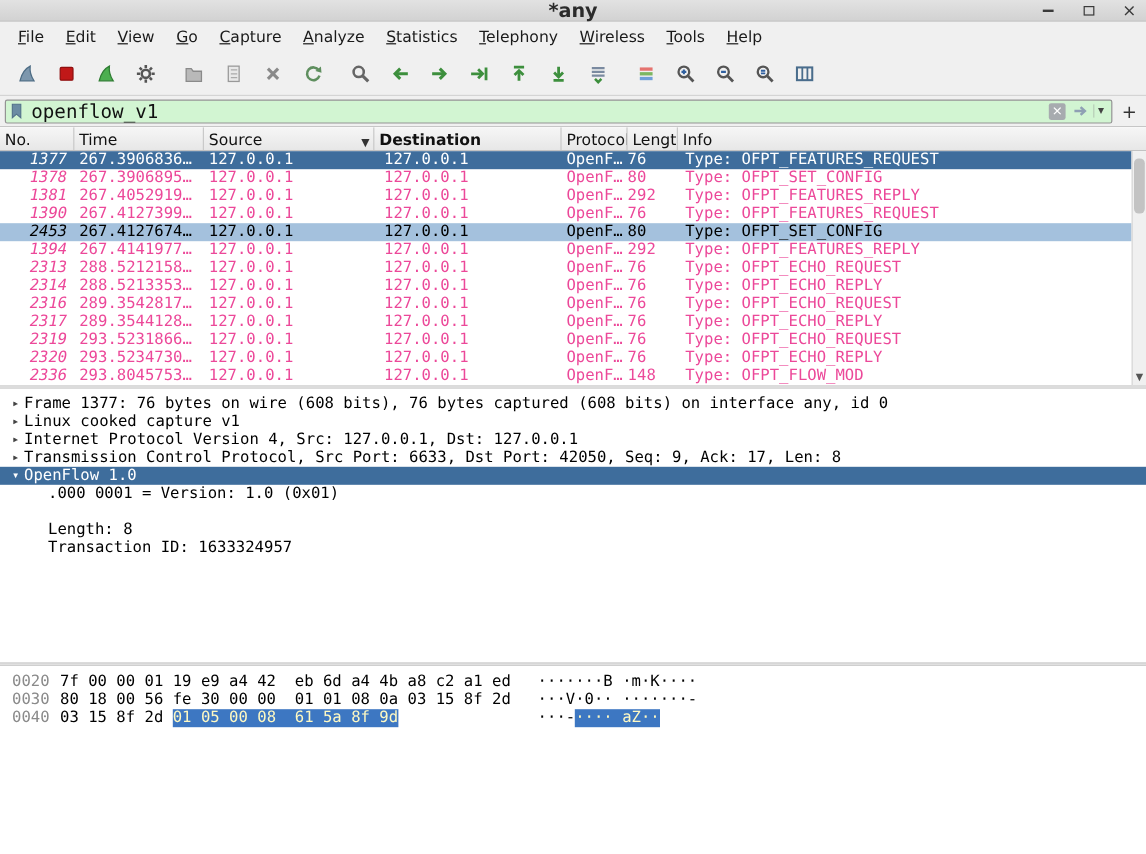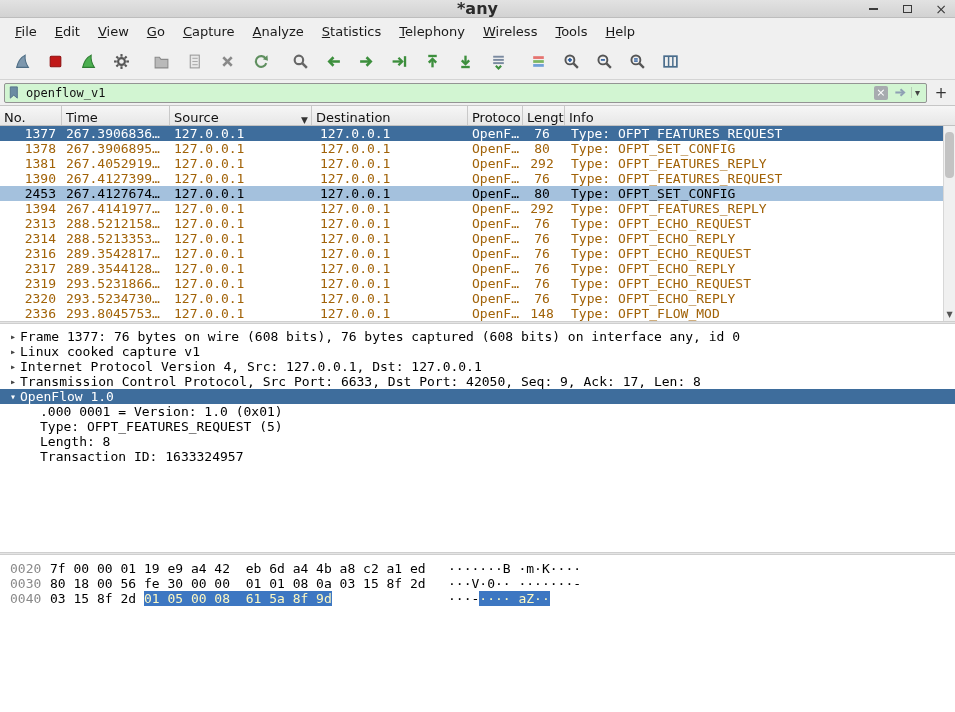--- a/index.html
+++ b/index.html
@@ -46,21 +46,21 @@
 
   
   .filterbar {
     height:26px; flex:0 0 26px; background:#f0f0f0; border-bottom:1px solid #c6c6c6;
     display:flex; align-items:center; padding:2px 4px 2px 4px; gap:4px;
   }
   .filter-field {
     flex:1; height:20px; background:#d2f5d2; border:1px solid #949494; border-radius:2px;
     display:flex; align-items:center; padding:0 3px 0 2px;
   }
-  .f-text { flex:1; font-family:"DejaVu Sans Mono", monospace; font-size:12px; color:#111; padding-left:4px; }
+  .f-text { flex:1; font-family:"DejaVu Sans Mono", monospace; font-size:16px; color:#111; padding-left:4px; }
   .f-clear {
     width:14px; height:14px; background:#a7abaf; border-radius:2px; color:#fff;
     font-size:11px; line-height:14px; text-align:center; margin-right:5px;
   }
   .f-apply { display:flex; align-items:center; margin-right:3px; }
   .f-drop { font-size:10px; color:#444; padding:0 3px; border-left:1px solid #b7ccb7; }
   .f-plus {
     width:20px; height:20px; text-align:center; line-height:18px; font-size:15px; color:#333;
     border:1px solid transparent;
   }
@@ -68,35 +68,35 @@
   
   .packet-list { position:relative; height:215px; flex:0 0 215px; background:#ffffff; overflow:hidden; }
   .pl-header {
     display:flex; height:20px; background:linear-gradient(#f6f6f6,#e7e7e7);
     border-bottom:1px solid #c2c2c2; font-size:13px; color:#111;
   }
   .hcell { border-right:1px solid #c9c9c9; padding:1px 0 0 4px; overflow:hidden; white-space:nowrap; display:flex; align-items:flex-end; }
   .hc-no { width:62px; }
   .hc-time { width:108px; }
   .hc-source { width:142px; }
-  .hc-dest { width:156px; }
+  .hc-dest { width:156px;font-weight:bold; }
   .hc-proto { width:55px; }
   .hc-len { width:42px; }
   .hc-info { flex:1; border-right:none; }
   .sort-arrow { margin-left:auto; font-size:9px; color:#333; padding-right:3px; }
 
   .pl-body { position:absolute; top:20px; left:0; right:12px; bottom:0; }
-  .prow { display:flex; height:15px; line-height:15px; font-family:"DejaVu Sans Mono", monospace; font-size:13px; color:#a16207; white-space:nowrap; }
+  .prow { display:flex; height:15px; line-height:15px; font-family:"DejaVu Sans Mono", monospace; font-size:13px; color:#ec4899; white-space:nowrap; }
   .pcell { overflow:hidden; }
-  .c-no { width:62px; text-align:right; padding-right:6px; }
+  .c-no { width:62px; text-align:right; padding-right:6px;font-style:italic; }
   .c-time { width:108px; padding-left:4px; }
   .c-source { width:142px; padding-left:4px; }
   .c-dest { width:156px; padding-left:8px; }
   .c-proto { width:55px; padding-left:4px; }
-  .c-len { width:42px; text-align:center; padding-right:4px; }
+  .c-len { width:42px; text-align:left; padding-right:4px; }
   .c-info { flex:1; padding-left:6px; }
   .prow.selected { background:#3e6d9c; color:#ffffff; }
   .prow.related { background:#a4c1dd; color:#000; }
 
   .pl-scrollbar {
     position:absolute; top:20px; right:0; bottom:0; width:12px;
     background:#f0f0f0; border-left:1px solid #d7d7d7;
   }
   .sb-thumb { position:absolute; top:6px; left:1px; width:9px; height:46px; background:#c3c3c3; border-radius:4px; }
   .sb-down { position:absolute; bottom:0; left:0; width:11px; height:13px; font-size:8px; color:#555; text-align:center; line-height:13px; }
@@ -492,21 +492,21 @@
 
   <div class="splitter"></div>
 
   <div class="detail-pane">
       <div class="dline"><span class="expander">▸</span><span class="dtext">Frame 1377: 76 bytes on wire (608 bits), 76 bytes captured (608 bits) on interface any, id 0</span></div>
       <div class="dline"><span class="expander">▸</span><span class="dtext">Linux cooked capture v1</span></div>
       <div class="dline"><span class="expander">▸</span><span class="dtext">Internet Protocol Version 4, Src: 127.0.0.1, Dst: 127.0.0.1</span></div>
       <div class="dline"><span class="expander">▸</span><span class="dtext">Transmission Control Protocol, Src Port: 6633, Dst Port: 42050, Seq: 9, Ack: 17, Len: 8</span></div>
       <div class="dline dselected"><span class="expander">▾</span><span class="dtext">OpenFlow 1.0</span></div>
       <div class="dline"><span class="expander"></span><span class="dtext indent">.000 0001 = Version: 1.0 (0x01)</span></div>
-      <div class="dline"><span class="expander"></span><span class="dtext indent">Type: OFPT_FEATURES_REQUEST (5)</span></div>
+      <div class="dline"><span class="expander"></span></div>
       <div class="dline"><span class="expander"></span><span class="dtext indent">Length: 8</span></div>
       <div class="dline"><span class="expander"></span><span class="dtext indent">Transaction ID: 1633324957</span></div>
     </div>
 
   <div class="splitter"></div>
 
   <div class="hex-pane">
       <div class="hex-row"><span class="hx-offset">0020</span><span class="hx-bytes">7f 00 00 01 19 e9 a4 42  eb 6d a4 4b a8 c2 a1 ed</span><span class="hx-ascii">·······B ·m·K····</span></div>
       <div class="hex-row"><span class="hx-offset">0030</span><span class="hx-bytes">80 18 00 56 fe 30 00 00  01 01 08 0a 03 15 8f 2d</span><span class="hx-ascii">···V·0·· ·······-</span></div>
       <div class="hex-row"><span class="hx-offset">0040</span><span class="hx-bytes">03 15 8f 2d <span class="hx-sel">01 05 00 08  61 5a 8f 9d</span></span><span class="hx-ascii">···-<span class="hx-sel">···· aZ··</span></span></div>

